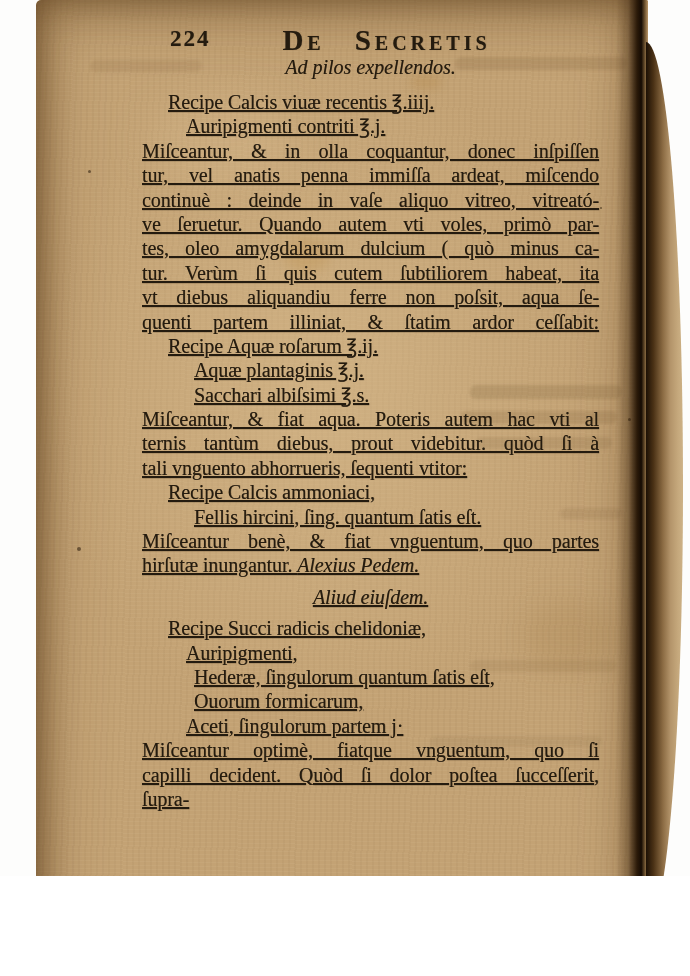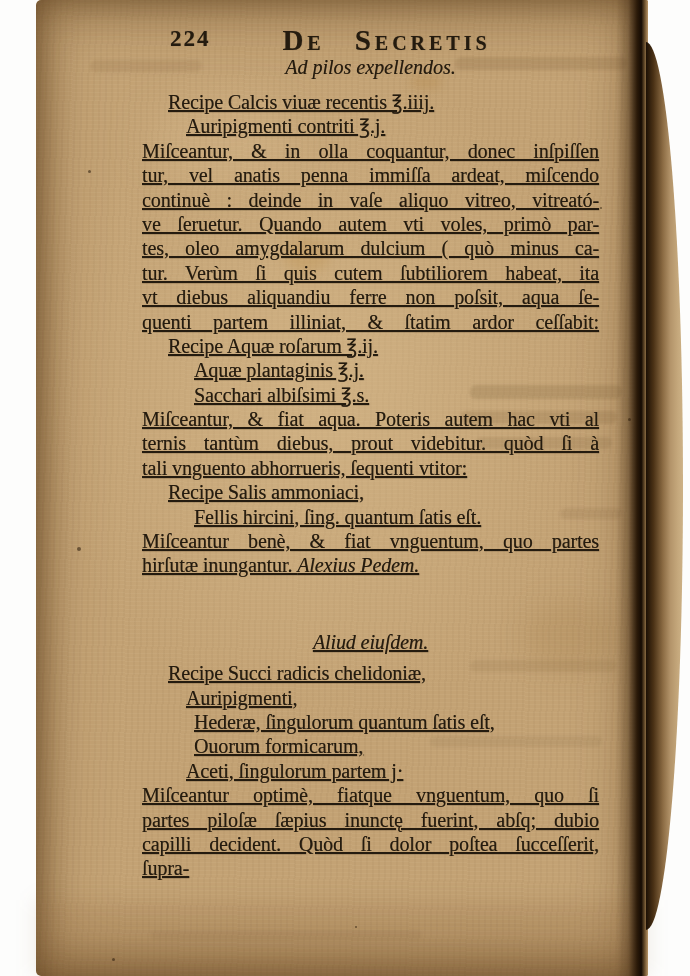--- a/index.html
+++ b/index.html
@@ -1,16 +1,16 @@
 <!DOCTYPE html>
 <html><head>
 <meta charset="utf-8">
 <style>
   html,body{margin:0;padding:0;}
-  .scan{position:relative;width:690px;height:976px;background:#fdfdfc;overflow:hidden;
+  .scan{position:relative;width:690px;height:876px;background:#fdfdfc;overflow:hidden;
         font-family:"Liberation Serif","DejaVu Serif",serif;}
   .paper{position:absolute;left:36px;top:0;width:612px;height:976px;
          background-color:#c3a274;
          background-image:
            radial-gradient(ellipse 62% 48% at 46% 40%, rgba(219,190,144,0.55), rgba(0,0,0,0) 72%),
            repeating-linear-gradient(92deg, rgba(70,45,18,0.035) 0 2px, rgba(0,0,0,0) 2px 6px),
            repeating-linear-gradient(1deg, rgba(255,242,210,0.05) 0 1px, rgba(0,0,0,0) 1px 4px);
          box-shadow:
            inset 0 0 70px rgba(92,62,28,0.42),
            inset 12px 0 26px -8px rgba(88,58,26,0.38),
@@ -27,21 +27,21 @@
          background:linear-gradient(to right, #1c1005 0%, #4a3115 20%, #8c6c44 46%,
                     #b3946a 66%, #c5a87c 86%, #cdb287 100%);}
   .textblock{position:absolute;left:106px;top:90px;width:457px;color:#241b0f;
              font-size:20px;letter-spacing:-0.1px;
              text-shadow:0.3px 0.3px 0.6px rgba(40,30,15,0.55);text-decoration:underline;}
   .line{height:24.4px;line-height:24.4px;white-space:nowrap;}
   .line.j{text-align:justify;text-align-last:justify;white-space:normal;}
   .ind1{padding-left:26px;}
   .ind2{padding-left:44px;}
   .ind3{padding-left:52px;}
-  .it{font-style:italic;margin-top:45px;}
+  .it{font-style:italic;}
   .center{text-align:center;white-space:nowrap;}
   .spacer{height:7px;}
   .catch{padding-right:18px;}
   .pagehead{position:absolute;left:122px;top:24px;width:457px;height:30px;color:#241b0f;
             text-shadow:0.3px 0.3px 0.7px rgba(40,30,15,0.5);}
   .pagenum{position:absolute;left:12px;top:2px;font-size:23px;font-weight:bold;letter-spacing:2px;}
   .booktitle{display:block;text-align:center;font-size:29px;font-weight:bold;
              font-variant:small-caps;letter-spacing:4px;}
   .booktitle .w2{margin-left:30px;}
   .h1pos{position:absolute;left:106px;top:56px;width:457px;text-align:center;
@@ -97,34 +97,33 @@
       <div class="line j">tes, oleo amygdalarum dulcium ( quò minus ca-</div>
       <div class="line j">tur. Verùm ſi quis cutem ſubtiliorem habeat, ita</div>
       <div class="line j">vt diebus aliquandiu ferre non poſsit, aqua ſe-</div>
       <div class="line j">quenti partem illiniat, &amp; ſtatim ardor ceſſabit:</div>
       <div class="line ind1">Recipe Aquæ roſarum ℥.ij.</div>
       <div class="line ind3">Aquæ plantaginis ℥.j.</div>
       <div class="line ind3">Sacchari albiſsimi ℥.s.</div>
       <div class="line j">Miſceantur, &amp; fiat aqua. Poteris autem hac vti al</div>
       <div class="line j">ternis tantùm diebus, prout videbitur. quòd ſi à</div>
       <div class="line">tali vnguento abhorrueris, ſequenti vtitor:</div>
-      <div class="line ind1">Recipe Salis ammoniaci,</div>
+      <div class="line ind1">Recipe Calcis ammoniaci,</div>
       <div class="line ind3">Fellis hircini, ſing. quantum ſatis eſt.</div>
       <div class="line j">Miſceantur benè, &amp; fiat vnguentum, quo partes</div>
       <div class="line"><span>hirſutæ inungantur. </span><span class="it">Alexius Pedem.</span></div>
       <div class="spacer"></div>
       <div class="line center it">Aliud eiuſdem.</div>
       <div class="spacer"></div>
       <div class="line ind1">Recipe Succi radicis chelidoniæ,</div>
       <div class="line ind2">Auripigmenti,</div>
       <div class="line ind3">Hederæ, ſingulorum quantum ſatis eſt,</div>
       <div class="line ind3">Ouorum formicarum,</div>
       <div class="line ind2">Aceti, ſingulorum partem j·</div>
       <div class="line j">Miſceantur optimè, fiatque vnguentum, quo ſi</div>
-      <div class="line j">partes piloſæ ſæpius inunctę fuerint, abſq; dubio</div>
       <div class="line j">capilli decident. Quòd ſi dolor poſtea ſucceſſerit,</div>
       <div class="line catch">ſupra-</div>
     </div>
 
     <div class="gutter"></div>
   </div>
 
   <div class="bulge"></div>
 </div>
 

